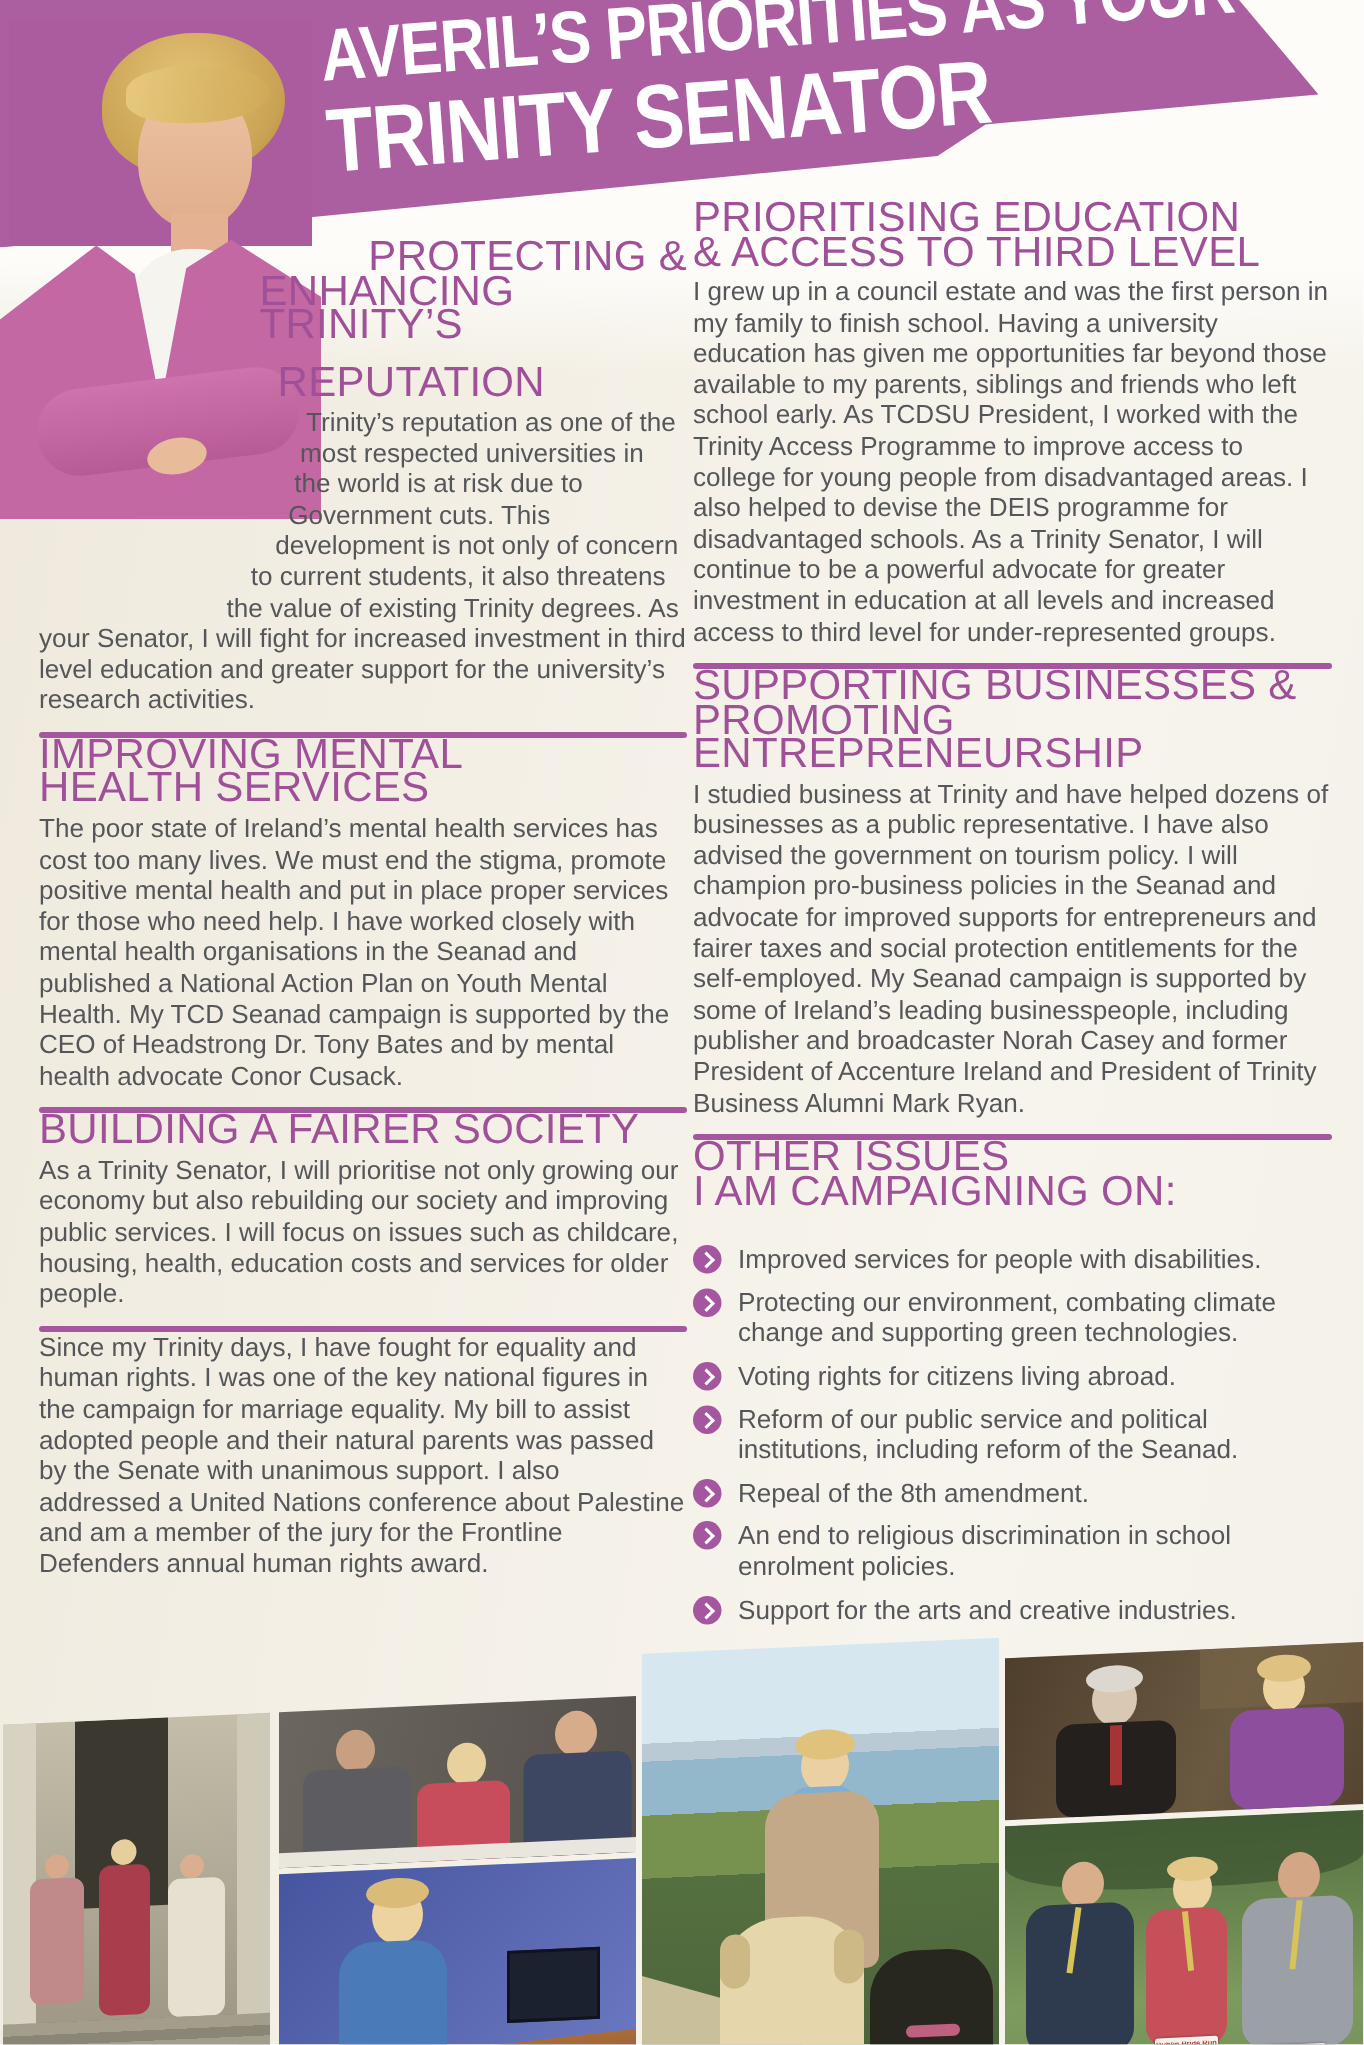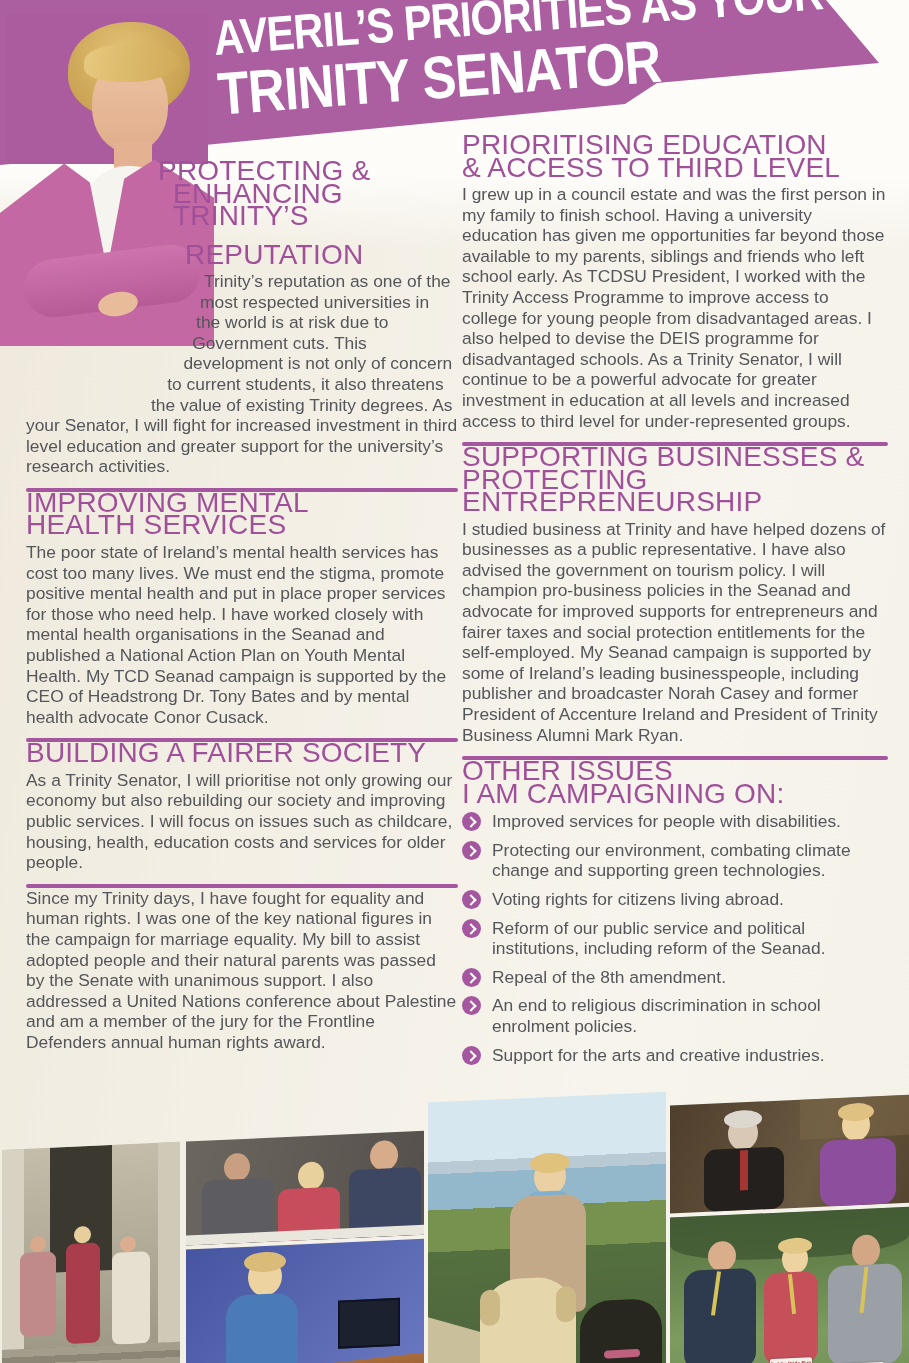--- a/index.html
+++ b/index.html
@@ -29,29 +29,29 @@
         clip-path:polygon(0 30%,30% 4%,42% 14%,50% 60%,58% 12%,72% 2%,100% 22%,100% 100%,0 100%);}
   .photo .arm{position:absolute;left:18px;top:238px;width:176px;height:58px;border-radius:30px;
         background:linear-gradient(#cd74ac,#b75b97);transform:rotate(-7deg);}
   .photo .hand{position:absolute;left:92px;top:278px;width:40px;height:24px;border-radius:50%;background:#e8bb9a;transform:rotate(-10deg);}
   
   .col{position:absolute;z-index:5;}
   .col-left{left:26px;top:160px;width:432px;}
   .col-right{left:462px;top:134px;width:426px;}
   h3.shead{margin:0 0 5px 0;color:#9f5098;font-size:28px;line-height:22.5px;font-weight:normal;letter-spacing:.2px;}
   h3.shead span{display:block;}
-  .sec0 h3 span:nth-child(1){padding-left:132px;}
+  .sec0 h3 span:nth-child(1){padding-left:132px;text-align:right;}
   .sec0 h3 span:nth-child(2){padding-left:147px;}
   .sec0 h3 span:nth-child(3){padding-left:159px;margin-top:16px;}
   p.body{margin:0;color:#55565a;font-size:17.4px;line-height:20.6px;}
   .wrapspacer{float:left;width:178px;height:124px;shape-outside:polygon(0 0,100% 0,92% 60%,70% 100%,0 100%);}
   .rule{height:4px;background:#a4569e;border-radius:2px;margin:11px 0 12px 0;}
   .rule:last-child{margin-bottom:0;}
   
-  ul.bullets{list-style:none;margin:6px 0 0 0;padding:0;}
+  ul.bullets{list-style:none;margin:24px 0 0 0;padding:0;}
   ul.bullets li{display:flex;gap:11px;margin-bottom:8px;color:#55565a;font-size:17.4px;line-height:20.6px;}
   .chip{flex:0 0 auto;width:19px;height:19px;border-radius:50%;background:#a4569e;position:relative;margin-top:1px;}
   .chip::after{content:"";position:absolute;left:5px;top:6px;width:6px;height:6px;
         border-top:2.6px solid #fff;border-right:2.6px solid #fff;transform:rotate(45deg);}
   
   .collage{position:absolute;left:0;top:1150px;width:909px;height:260px;z-index:6;
         transform:skewY(-2.6deg);transform-origin:left top;}
   .ph{position:absolute;overflow:hidden;}
   .s{position:absolute;}
   .head{border-radius:50%;}
@@ -122,21 +122,21 @@
         <span>PRIORITISING EDUCATION</span>
         <span>&amp; ACCESS TO THIRD LEVEL</span>
       </h3>
       <p class="body">I grew up in a council estate and was the first person in my family to finish school. Having a university education has given me opportunities far beyond those available to my parents, siblings and friends who left school early. As TCDSU President, I worked with the Trinity Access Programme to improve access to college for young people from disadvantaged areas. I also helped to devise the DEIS programme for disadvantaged schools. As a Trinity Senator, I will continue to be a powerful advocate for greater investment in education at all levels and increased access to third level for under-represented groups.</p>
       <div class="rule"></div>
     </div>
 
     <div>
       <h3 class="shead">
         <span>SUPPORTING BUSINESSES &amp;</span>
-        <span>PROTECTING ENTREPRENEURSHIP</span>
+        <span>PROMOTING ENTREPRENEURSHIP</span>
       </h3>
       <p class="body">I studied business at Trinity and have helped dozens of businesses as a public representative. I have also advised the government on tourism policy. I will champion pro-business policies in the Seanad and advocate for improved supports for entrepreneurs and fairer taxes and social protection entitlements for the self-employed. My Seanad campaign is supported by some of Ireland’s leading businesspeople, including publisher and broadcaster Norah Casey and former President of Accenture Ireland and President of Trinity Business Alumni Mark Ryan.</p>
       <div class="rule"></div>
     </div>
 
     <div>
       <h3 class="shead">
         <span>OTHER ISSUES</span>
         <span>I AM CAMPAIGNING ON:</span>
       </h3>

